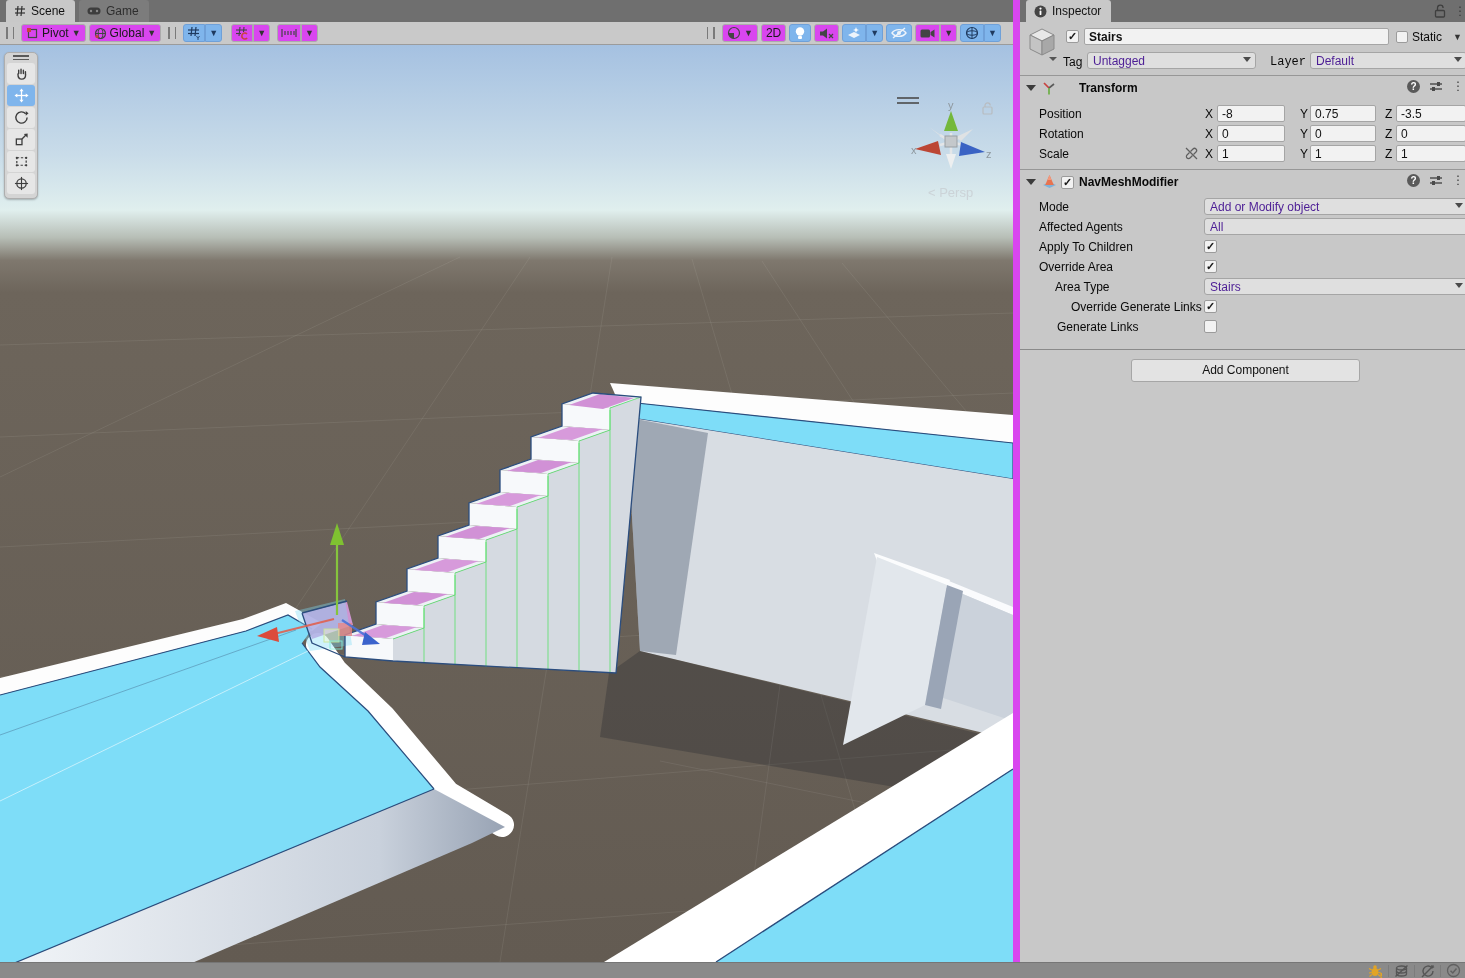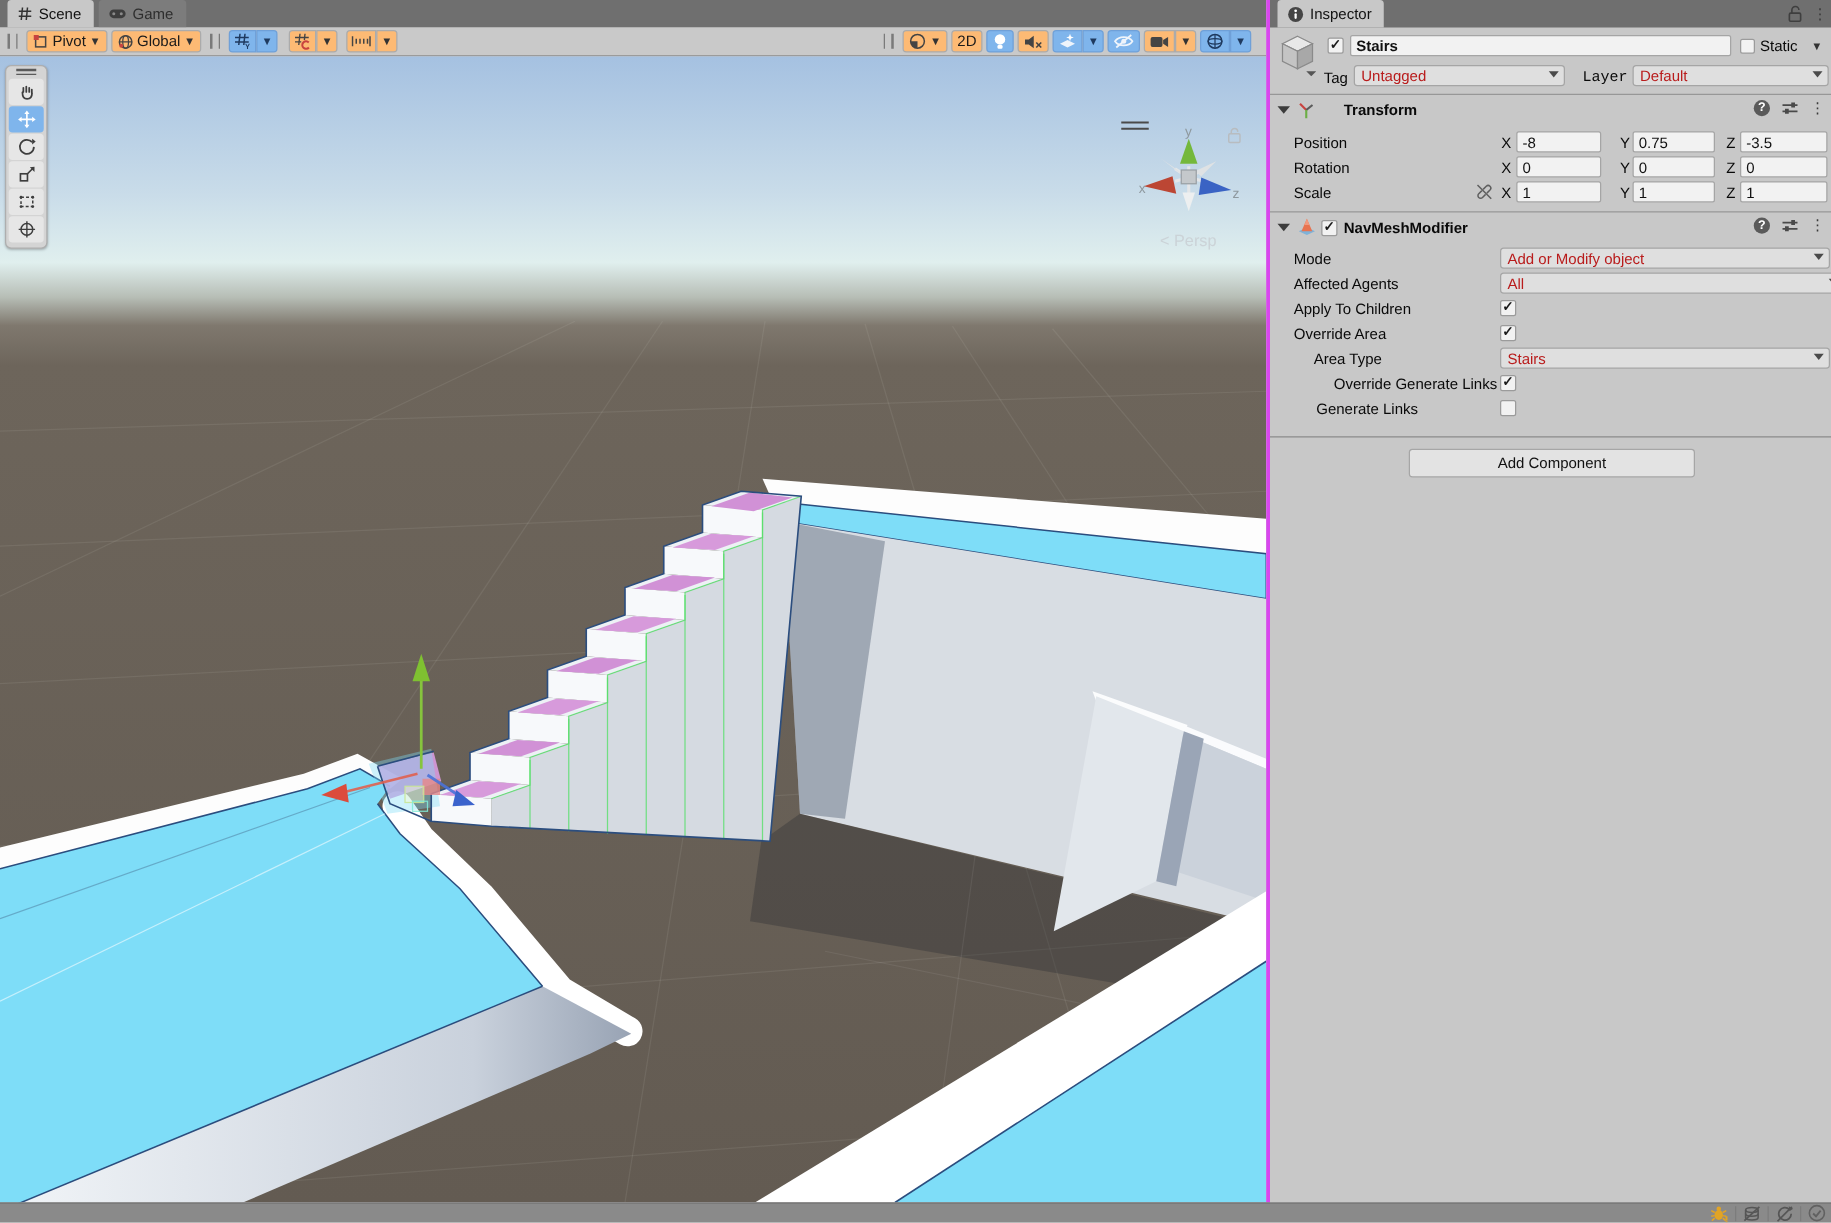--- a/index.html
+++ b/index.html
@@ -11,45 +11,45 @@
   .tabstrip { position:absolute; top:0; height:22px; background:#6F6F6F; display:flex; align-items:flex-end; }
   .tab { height:22px; display:flex; align-items:center; gap:5px; padding:0 10px 0 8px; font-size:12px; }
   .tab.active { background:#C8C8C8; color:#111; border-radius:3px 3px 0 0; margin-left:6px; }
   .tab.inactive { background:#7C7C7C; color:#2e2e2e; border-radius:3px 3px 0 0; margin-left:4px; }
 
   
   .scene-toolbar { position:absolute; left:0; top:22px; width:1013px; height:23px; background:#C9C9C9; border-bottom:1px solid #9B9B9B; display:flex; align-items:center; }
   .tb-group { display:flex; align-items:center; gap:3px; }
   .tb-handle { width:8px; height:12px; display:flex; justify-content:space-between; margin:0 4px; }
   .tb-handle i { width:1.5px; height:12px; background:#7a7a7a; }
-  .tb-btn { height:18px; display:flex; align-items:center; gap:3px; background:#fdba74; border:1px solid #ABABAB; border-radius:3px; padding:0 4px; color:#1a1a1a; font-size:12px; }
+  .tb-btn { height:18px; display:flex; align-items:center; gap:3px; background:#d946ef; border:1px solid #ABABAB; border-radius:3px; padding:0 4px; color:#1a1a1a; font-size:12px; }
   .tb-btn.on { background:#7FB5EC; border-color:#6FA0D8; }
   .tb-btn.attached-l { border-top-left-radius:0; border-bottom-left-radius:0; margin-left:-3px; }
   .tb-btn.attached-r { border-top-right-radius:0; border-bottom-right-radius:0; }
   .caret { font-size:9px; color:#333; line-height:1; }
   .tb-right { position:absolute; right:12px; top:2px; }
 
   
   #scene-svg { position:absolute; left:0; top:45px; }
 
   
   .tools-panel { position:absolute; left:4px; top:52px; width:34px; height:147px; background:#D4D4D4; border:1px solid #AEAEAE; border-radius:5px; box-shadow:0 1px 2px rgba(0,0,0,.25); }
   .tools-grip { height:9px; display:flex; flex-direction:column; justify-content:center; gap:2px; align-items:center; }
   .tools-grip i { width:16px; height:1.5px; background:#5a5a5a; display:block; }
   .tool-btn { width:28px; height:21px; margin:1px auto; background:#E6E6E6; border-radius:3px; display:flex; align-items:center; justify-content:center; }
   .tool-btn.on { background:#7FB5EC; }
 
   
-  .inspector { position:absolute; left:1013px; top:0; width:452px; height:962px; background:#C8C8C8; border-left:3px solid #d946ef; }
+  .inspector { position:absolute; left:1013px; top:0; width:452px; height:962px; background:#C8C8C8; border-left:7px solid #d946ef; }
   .insp-tabstrip { left:0; width:452px; }
   .insp-right-icons { position:absolute; right:6px; top:4px; display:flex; gap:8px; align-items:center; }
   .hdr-sep { position:absolute; left:0; width:452px; height:1px; background:#979797; }
   .row-label { position:absolute; font-size:12px; color:#090909; white-space:nowrap; }
   .field { position:absolute; height:17px; background:#F2F2F2; border:1px solid #A5A5A5; border-radius:2px; font-size:12px; color:#111; padding:1px 0 0 4px; white-space:nowrap; overflow:hidden; }
-  .dropdown { position:absolute; height:17px; background:#DFDFDF; border:1px solid #A5A5A5; border-radius:3px; font-size:12px; color:#b91c1c; padding:1px 14px 0 5px; white-space:nowrap; overflow:hidden; }
+  .dropdown { position:absolute; height:17px; background:#DFDFDF; border:1px solid #A5A5A5; border-radius:3px; font-size:12px; color:#4c1d95; padding:1px 14px 0 5px; white-space:nowrap; overflow:hidden; }
   .dropdown .dd-caret { position:absolute; right:4px; top:4px; width:0; height:0; border-left:4px solid transparent; border-right:4px solid transparent; border-top:5px solid #4a4a4a; }
   .checkbox { position:absolute; width:13px; height:13px; background:#F2F2F2; border:1px solid #9B9B9B; border-radius:2px; font-size:11px; line-height:11px; text-align:center; color:#1a1a1a; font-weight:bold; }
   .fold { position:absolute; width:0; height:0; border-left:5px solid transparent; border-right:5px solid transparent; border-top:6px solid #3c3c3c; }
   .comp-title { position:absolute; font-weight:bold; font-size:12px; color:#090909; }
   .axis-ltr { position:absolute; font-size:12px; color:#090909; }
   .help-ic { width:13px; height:13px; border-radius:50%; background:#5A5A5A; color:#fff; font-size:10px; font-weight:bold; text-align:center; line-height:13px; }
   .kebab { color:#3a3a3a; font-size:12px; letter-spacing:0; line-height:13px; }
   .add-comp { position:absolute; left:111px; top:359px; width:229px; height:23px; background:#E3E3E3; border:1px solid #A6A6A6; border-radius:3px; font-size:12px; color:#111; text-align:center; line-height:21px; }
 
   

